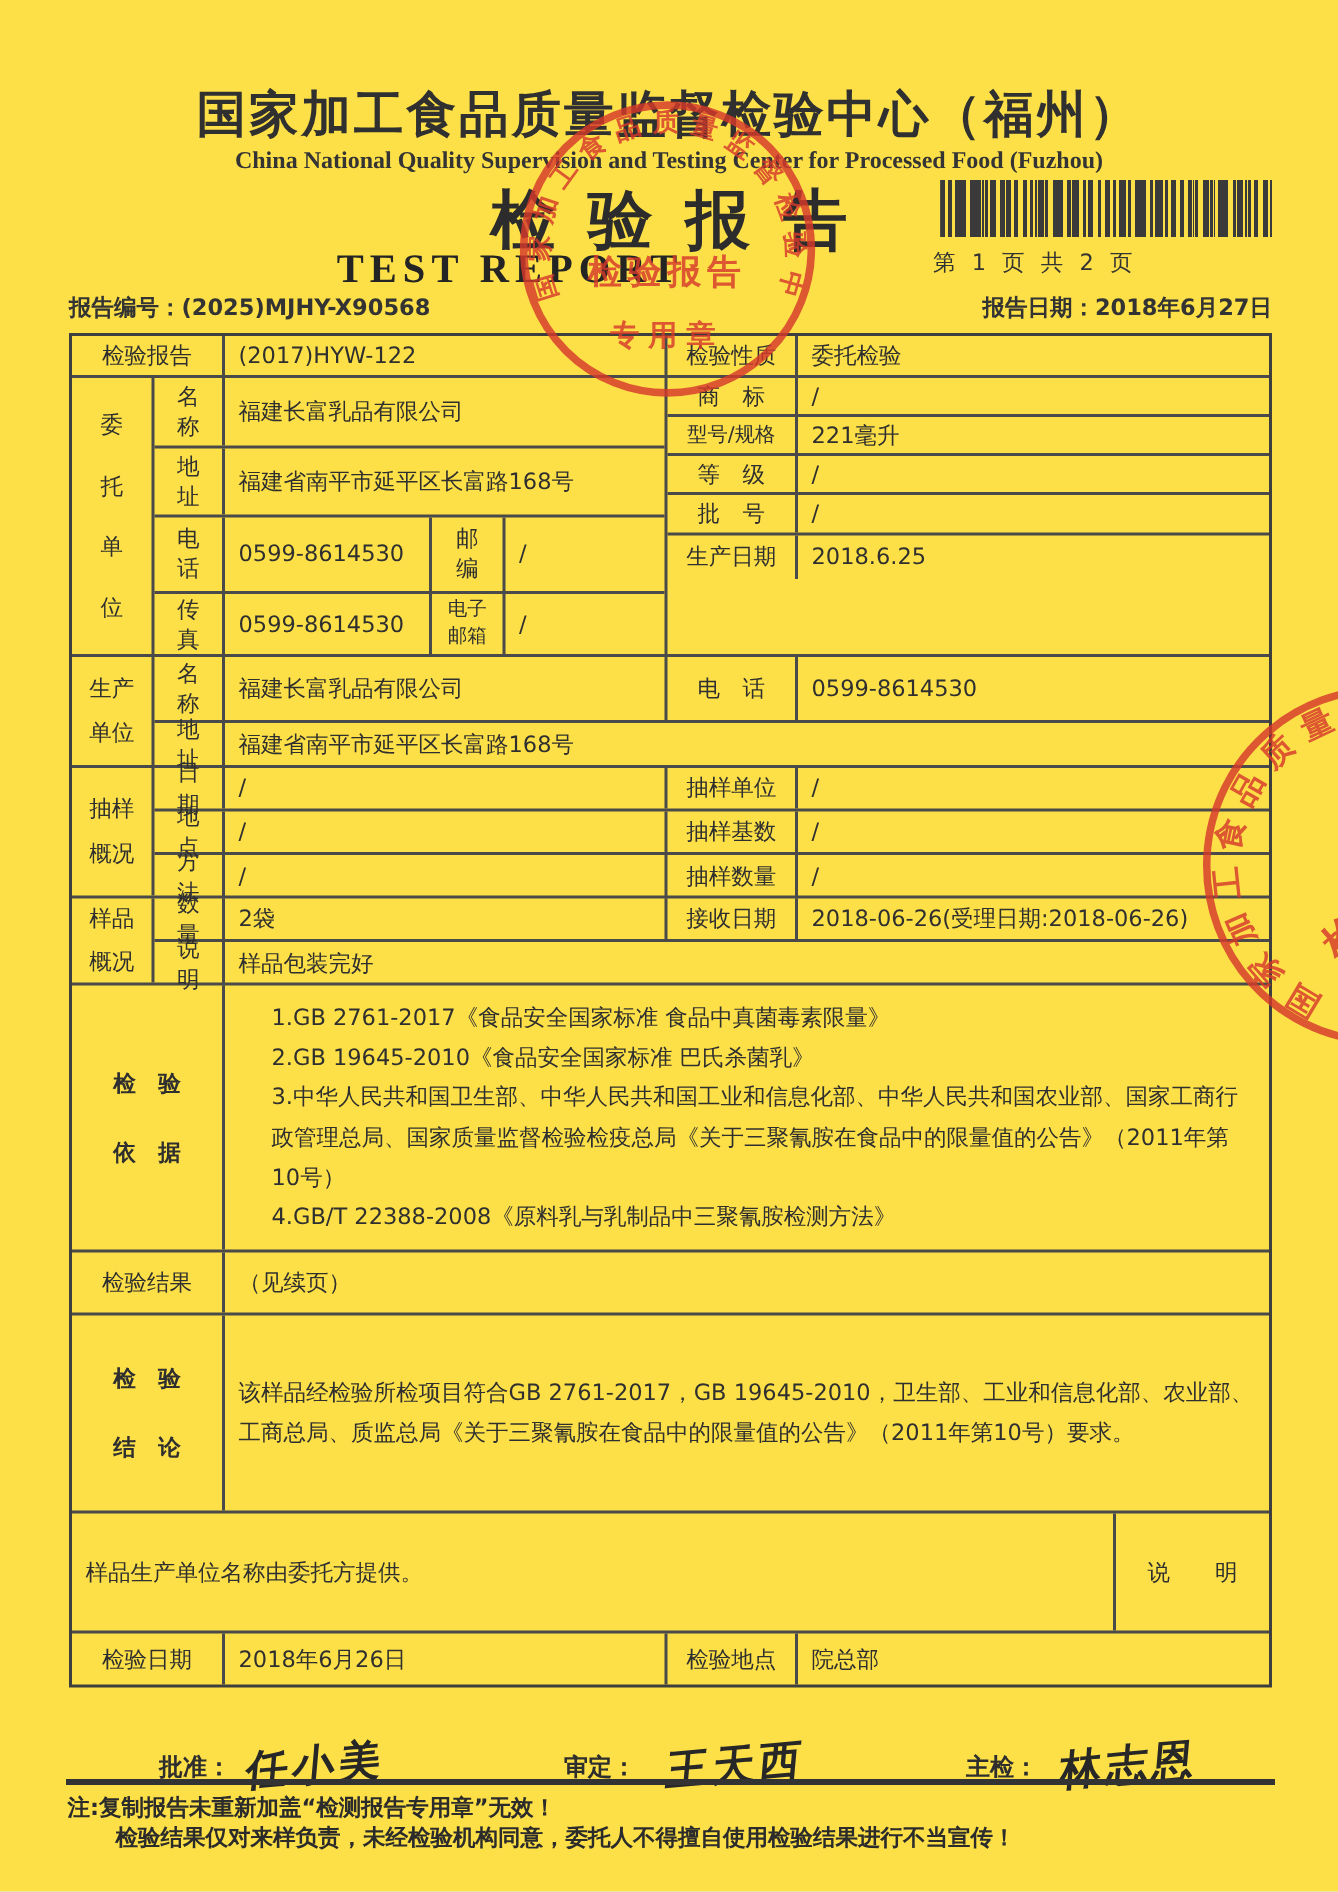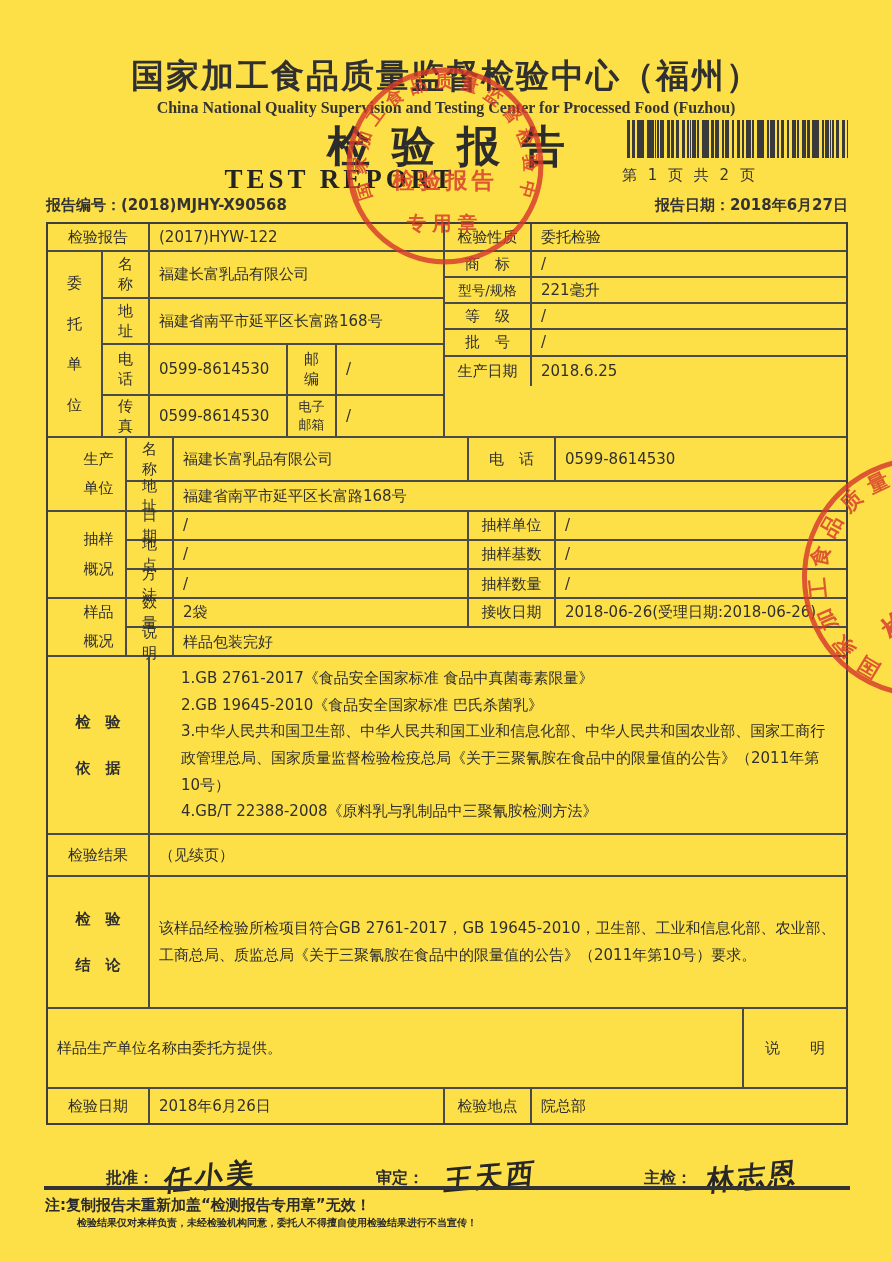--- a/index.html
+++ b/index.html
@@ -36,50 +36,50 @@
   .col>.row:last-child{border-bottom:none;}
   .col.brd{border-right:2px solid #4a4a4a;}
   .c{border-right:2px solid #4a4a4a;display:flex;align-items:center;
      padding:0 9px;box-sizing:border-box;font-size:15px;color:#2f2f2f;line-height:1.35;}
   .c:last-child{border-right:none;}
   .w-g{width:55px;}  .w-s{width:47px;}  .w-lv{width:295px;}
   .w-rl{width:87px;} .w-rv{flex:1;}     .w-gs{width:102px;}
   .ctr{justify-content:center;text-align:center;}
   .pre{white-space:pre-line;}
   .vgroup{line-height:2.7;}
-  .g2{line-height:1.95;margin-left:24px;}
+  .g2{line-height:1.95;}
   .stackl{flex-direction:column;justify-content:center;gap:26px;}
   .stackl div{text-align:center;font-weight:bold;}
   .paral{flex-direction:column;justify-content:center;align-items:flex-start;margin-left:22px;}
   .paral div{line-height:1.78;}
   .wrapv{line-height:1.78;}
   
   .sigrow{position:absolute;left:46px;top:1140px;width:802px;height:46px;font-size:16px;font-weight:bold;margin-top:16px;}
   .siglabel{position:absolute;top:12px;color:#2e2e2e;}
   .sig{position:absolute;top:2px;font-size:28px;font-weight:bold;color:#272727;
        font-family:"DejaVu Serif",serif;transform:rotate(-5deg) skewX(-10deg);letter-spacing:3px;}
   
   .rule{position:absolute;left:44px;top:1186px;width:806px;height:4px;background:#333;}
   .note1{position:absolute;left:45px;top:1196px;font-size:15px;font-weight:bold;color:#2b2b2b;}
-  .note2{position:absolute;left:77px;top:1216px;font-size:10px;font-weight:bold;color:#2b2b2b;}
+  .note2{position:absolute;left:77px;top:1216px;font-size:15px;font-weight:bold;color:#2b2b2b;}
 </style>
 </head>
 <body>
 
 <div class="page">
 
   <div class="org-cn">国家加工食品质量监督检验中心（福州）</div>
   <div class="org-en">China National Quality Supervision and Testing Center for Processed Food (Fuzhou)</div>
   <div class="title-cn">检验报告</div>
   <div class="title-en">TEST REPORT</div>
   <div class="barcode"></div>
   <div class="page-info">第 1 页  共 2 页</div>
   <div class="repline">
     <div>
-      <span>报告编号：</span><span>(2018)MJHY-X90568</span>
+      <span>报告编号：</span><span>(2025)MJHY-X90568</span>
     </div>
     <div>
       <span>报告日期：</span><span>2018年6月27日</span>
     </div>
   </div>
 
   <svg class="stamp stamp-main" width="204" height="204" viewBox="0 0 200 200">
     <circle cx="100" cy="100" r="94" fill="none" stroke="#d6392b" stroke-width="5"></circle>
     <defs>
         <path id="arc1" d="M 30,135 A 78,78 0 1 1 170,135"></path>

